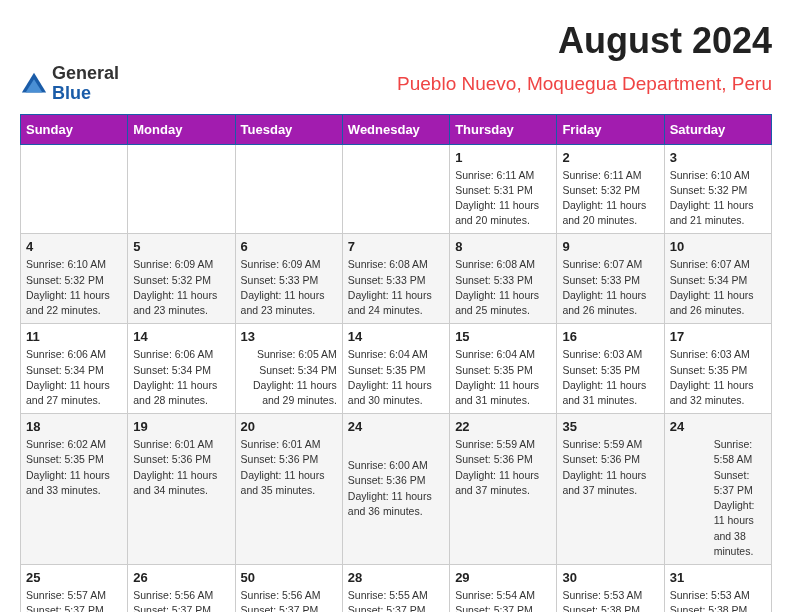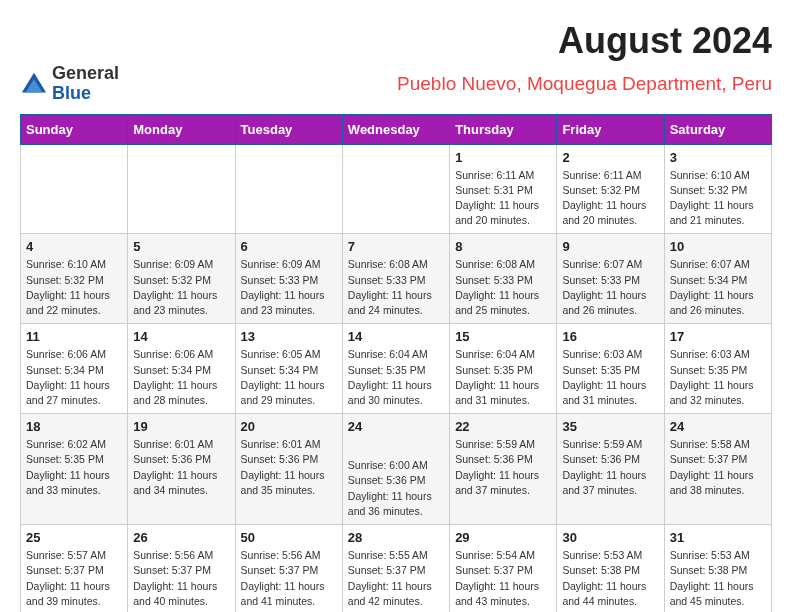--- a/index.html
+++ b/index.html
@@ -217,21 +217,21 @@
         </td>
         <td>
           <span class="day-num">14</span>
           <div class="cell-info" style="white-space: pre-line;">Sunrise: 6:06 AM
 Sunset: 5:34 PM
 Daylight: 11 hours
 and 28 minutes.</div>
         </td>
         <td>
           <span class="day-num">13</span>
-          <div class="cell-info" style="white-space: pre-line;">Sunrise: 6:05 AM
+          <div class="cell-info" style="white-space: pre-line; text-align: right;">Sunrise: 6:05 AM
 Sunset: 5:34 PM
 Daylight: 11 hours
 and 29 minutes.</div>
         </td>
         <td>
           <span class="day-num">14</span>
           <div class="cell-info" style="white-space: pre-line;">Sunrise: 6:04 AM
 Sunset: 5:35 PM
 Daylight: 11 hours
 and 30 minutes.</div>
@@ -296,21 +296,21 @@
         </td>
         <td>
           <span class="day-num">35</span>
           <div class="cell-info" style="white-space: pre-line;">Sunrise: 5:59 AM
 Sunset: 5:36 PM
 Daylight: 11 hours
 and 37 minutes.</div>
         </td>
         <td>
           <span class="day-num">24</span>
-          <div class="cell-info" style="white-space: pre-line;">Sunrise: 5:58 AM
+          <div class="cell-info" style="white-space: pre-line; margin-left: 44px;">Sunrise: 5:58 AM
 Sunset: 5:37 PM
 Daylight: 11 hours
 and 38 minutes.</div>
         </td>
       </tr>
       <tr>
         <td>
           <span class="day-num">25</span>
           <div class="cell-info" style="white-space: pre-line;">Sunrise: 5:57 AM
 Sunset: 5:37 PM

